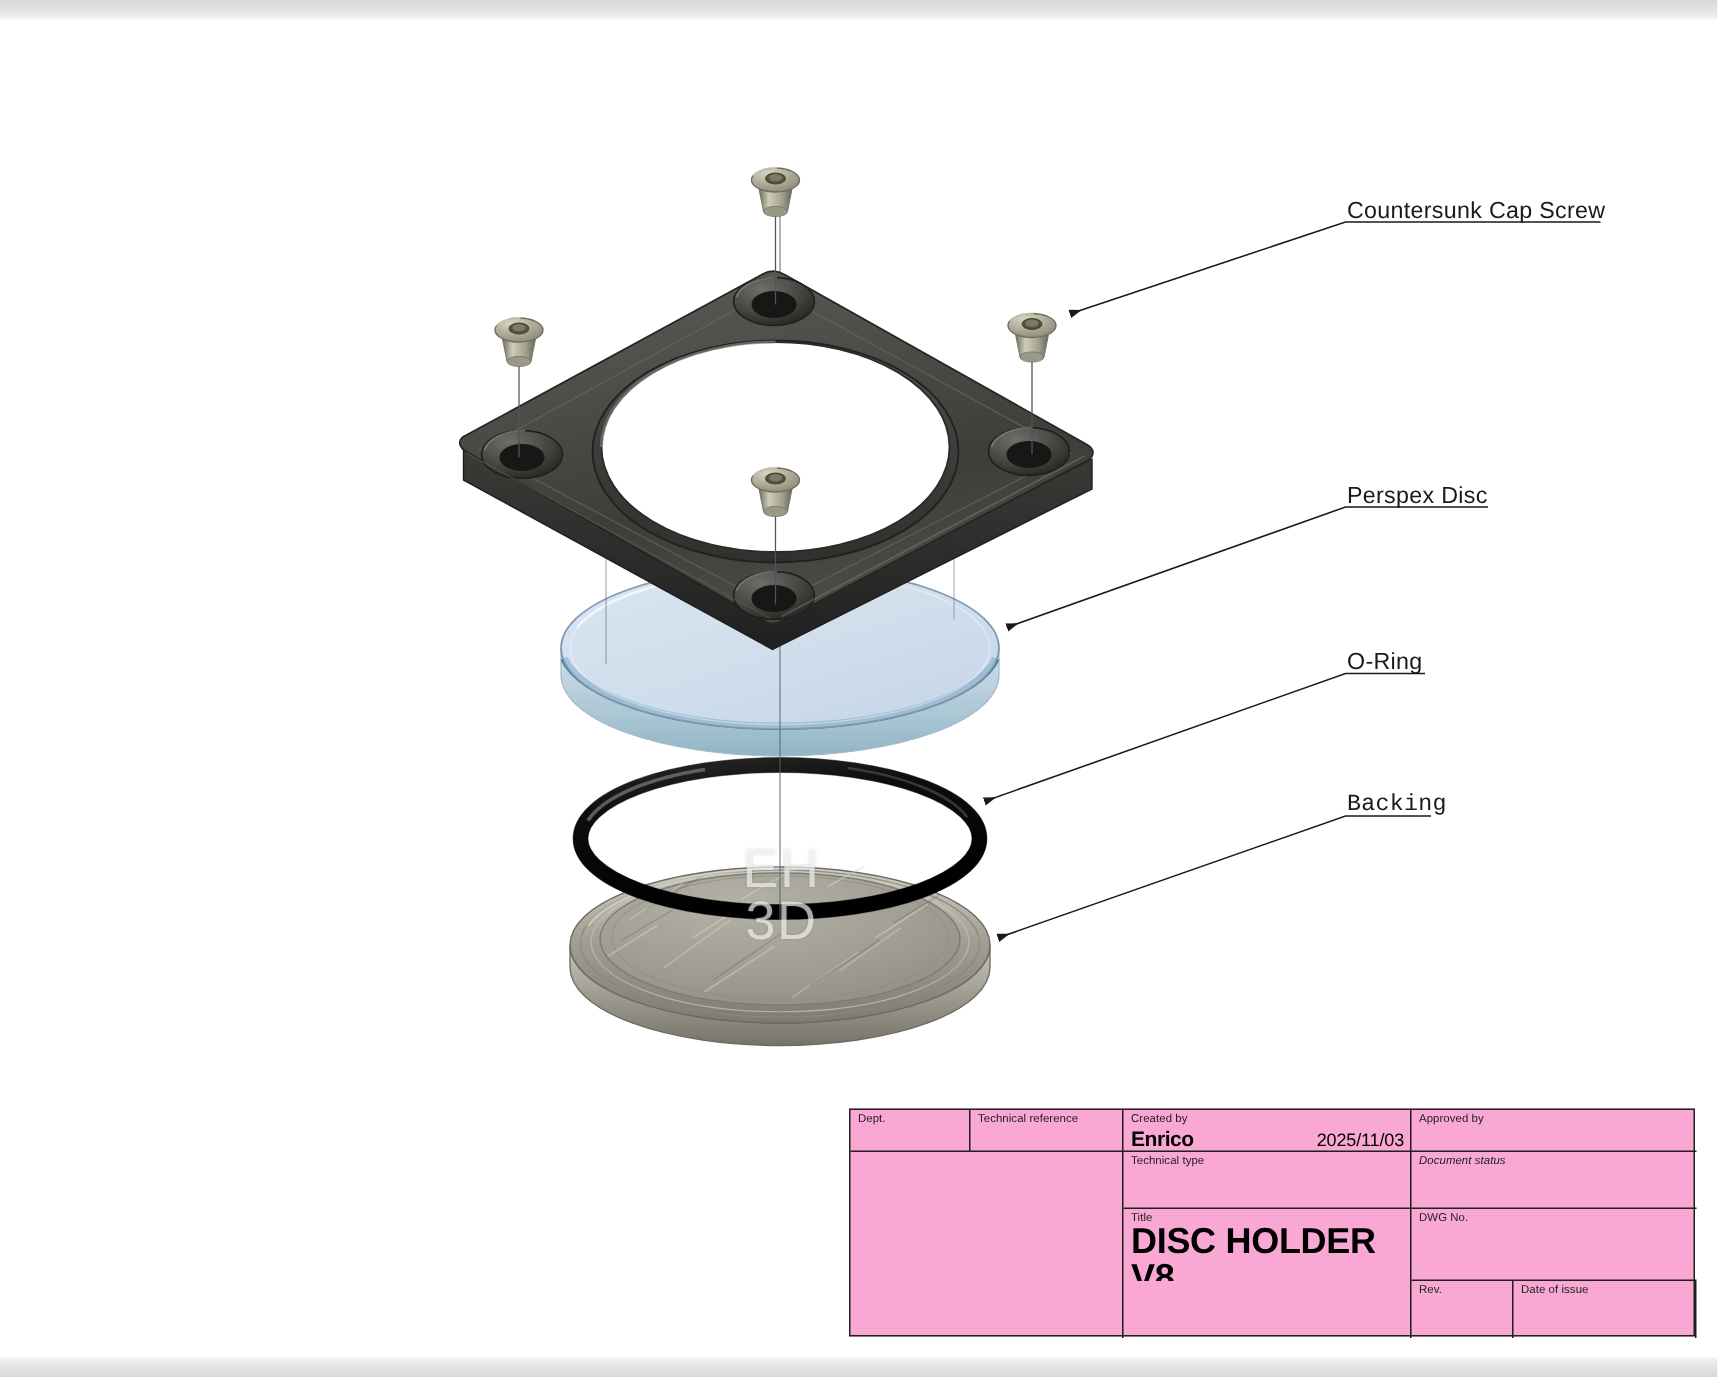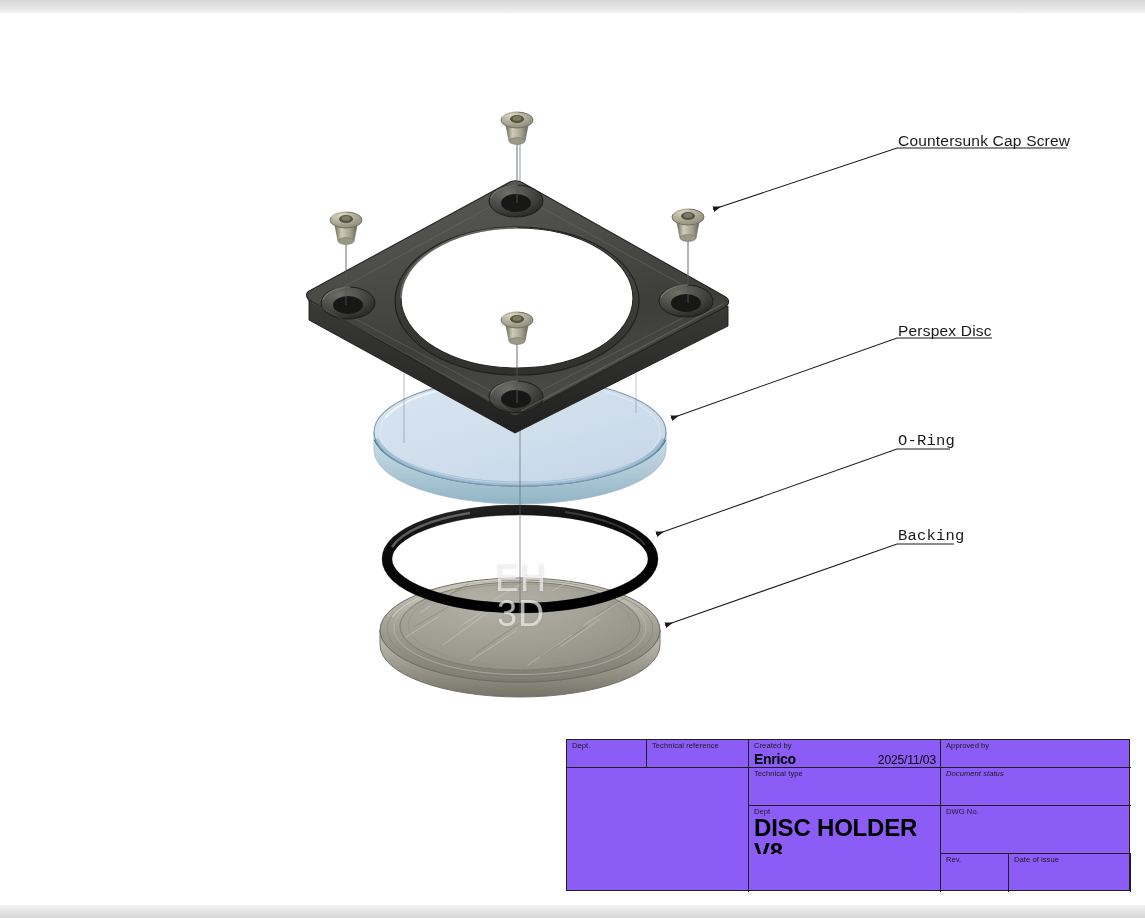--- a/index.html
+++ b/index.html
@@ -55,21 +55,21 @@
     text-shadow: 0 0 2px rgba(120,120,115,.35);
   }
   #watermark .wm-line { display: block; }
 
   
   #title-block {
     position: absolute;
     left: 566px; top: 739px;
     width: 564px; height: 152px;
     border: 1.4px solid #1f1f1f;
-    background: #8b5cf6;
+    background: #f9a8d4;
     display: grid;
     grid-template-columns: 80px 102px 192px 68px 122px;
     grid-template-rows: 28px 38px 48px 38px;
   }
   .tb-cell {
     border-right: 1.2px solid #1f1f1f;
     border-bottom: 1.2px solid #1f1f1f;
     padding: 2px 4px 0 5px;
     position: relative;
     overflow: hidden;
@@ -359,21 +359,21 @@
       <g stroke="#1a1a1a" stroke-width="1.05" fill="none">
         <path d="M 1067 135 L 897 135 L 714 196" marker-end="url(#arrowL)"></path>
         <path d="M 992 325 L 897 325 L 672 405" marker-end="url(#arrowL)"></path>
         <path d="M 950 436 L 897 436 L 657 521" marker-end="url(#arrowL)"></path>
         <path d="M 954 531 L 897 531 L 666 612" marker-end="url(#arrowL)"></path>
       </g>
     </svg>
 
     <div class="callout" style="left:898px; top:119px;">Countersunk Cap Screw</div>
     <div class="callout" style="left:898px; top:309px;">Perspex Disc</div>
-    <div class="callout" style="left:898px; top:420px;font-family:Liberation Mono, monospace;">O-Ring</div>
+    <div class="callout" style="left:898px; top:420px;">O-Ring</div>
     <div class="callout" style="left:898px; top:515px;font-family:Liberation Mono, monospace;">Backing</div>
 
     <div id="watermark">
       <span class="wm-line">EH</span>
       <span class="wm-line">3D</span>
     </div>
 
   </div>
 
   <div id="title-block">
@@ -407,21 +407,21 @@
       <span class="tb-lbl">Technical type</span>
       <span class="tb-val"></span>
     </div>
 
     <div class="tb-cell nor" style="grid-column: 4 / 6; font-style: italic;">
       <span class="tb-lbl">Document status</span>
       <span class="tb-val"></span>
     </div>
 
     <div class="tb-cell nob">
-      <span class="tb-lbl">Dept</span>
+      <span class="tb-lbl">Title</span>
       <span class="val-title">DISC HOLDER V8</span>
     </div>
 
     <div class="tb-cell nor" style="grid-column: 4 / 6;">
       <span class="tb-lbl">DWG No.</span>
       <span class="tb-val"></span>
     </div>
 
     <div class="tb-cell nob"></div>
 

